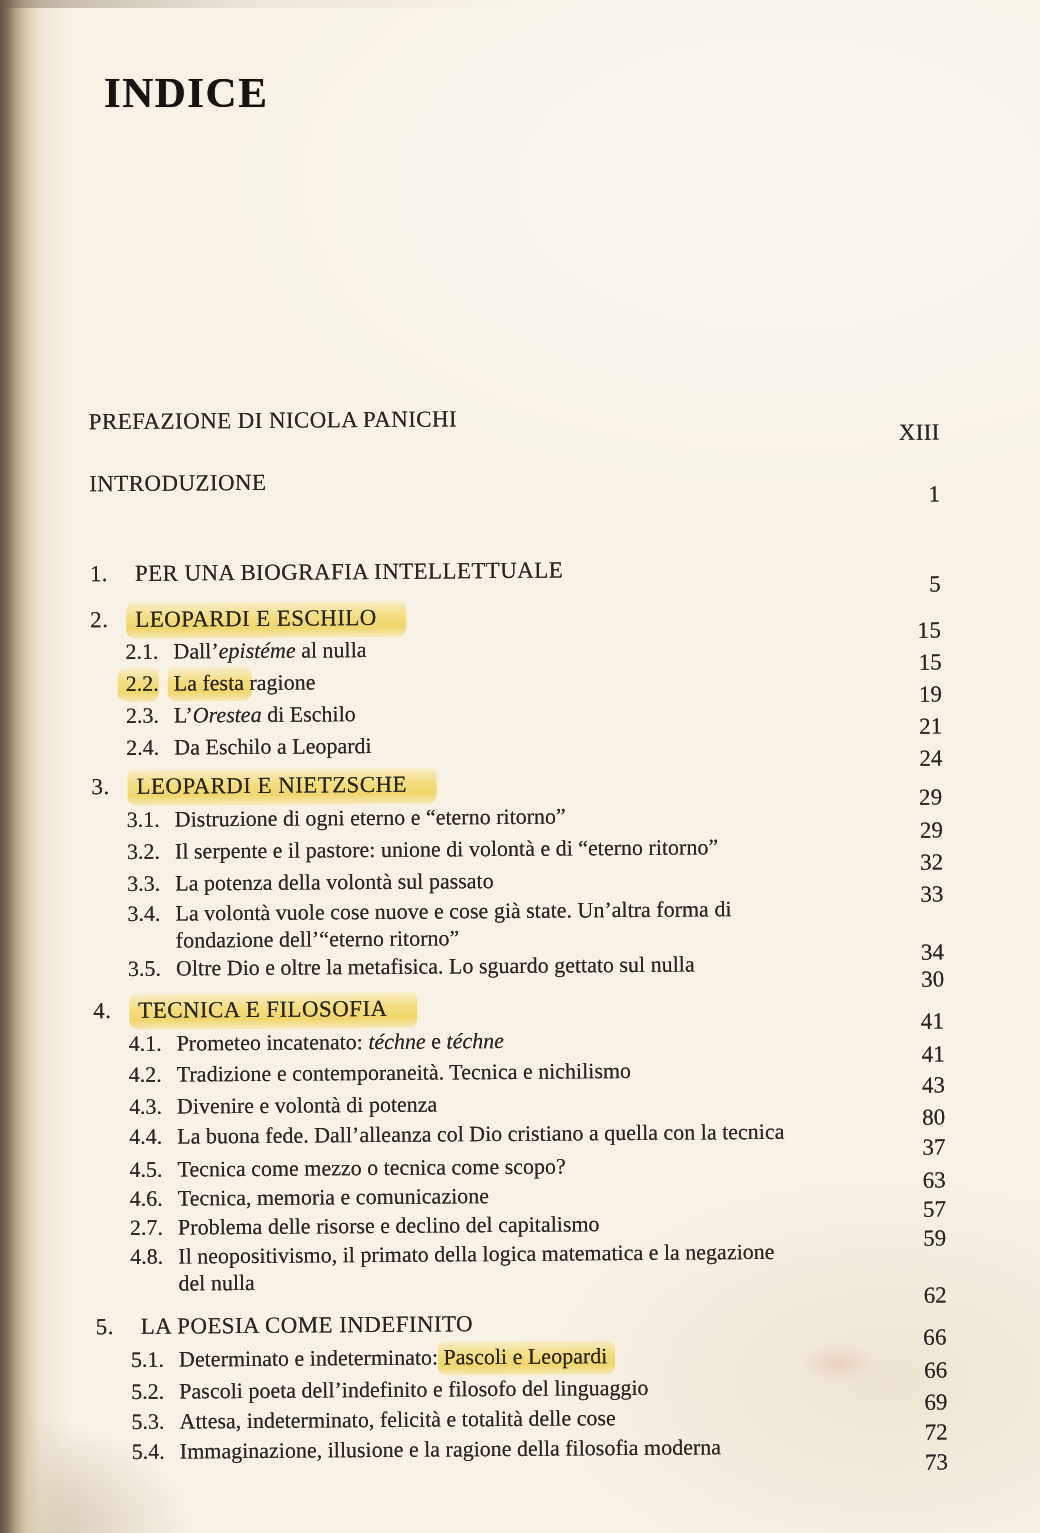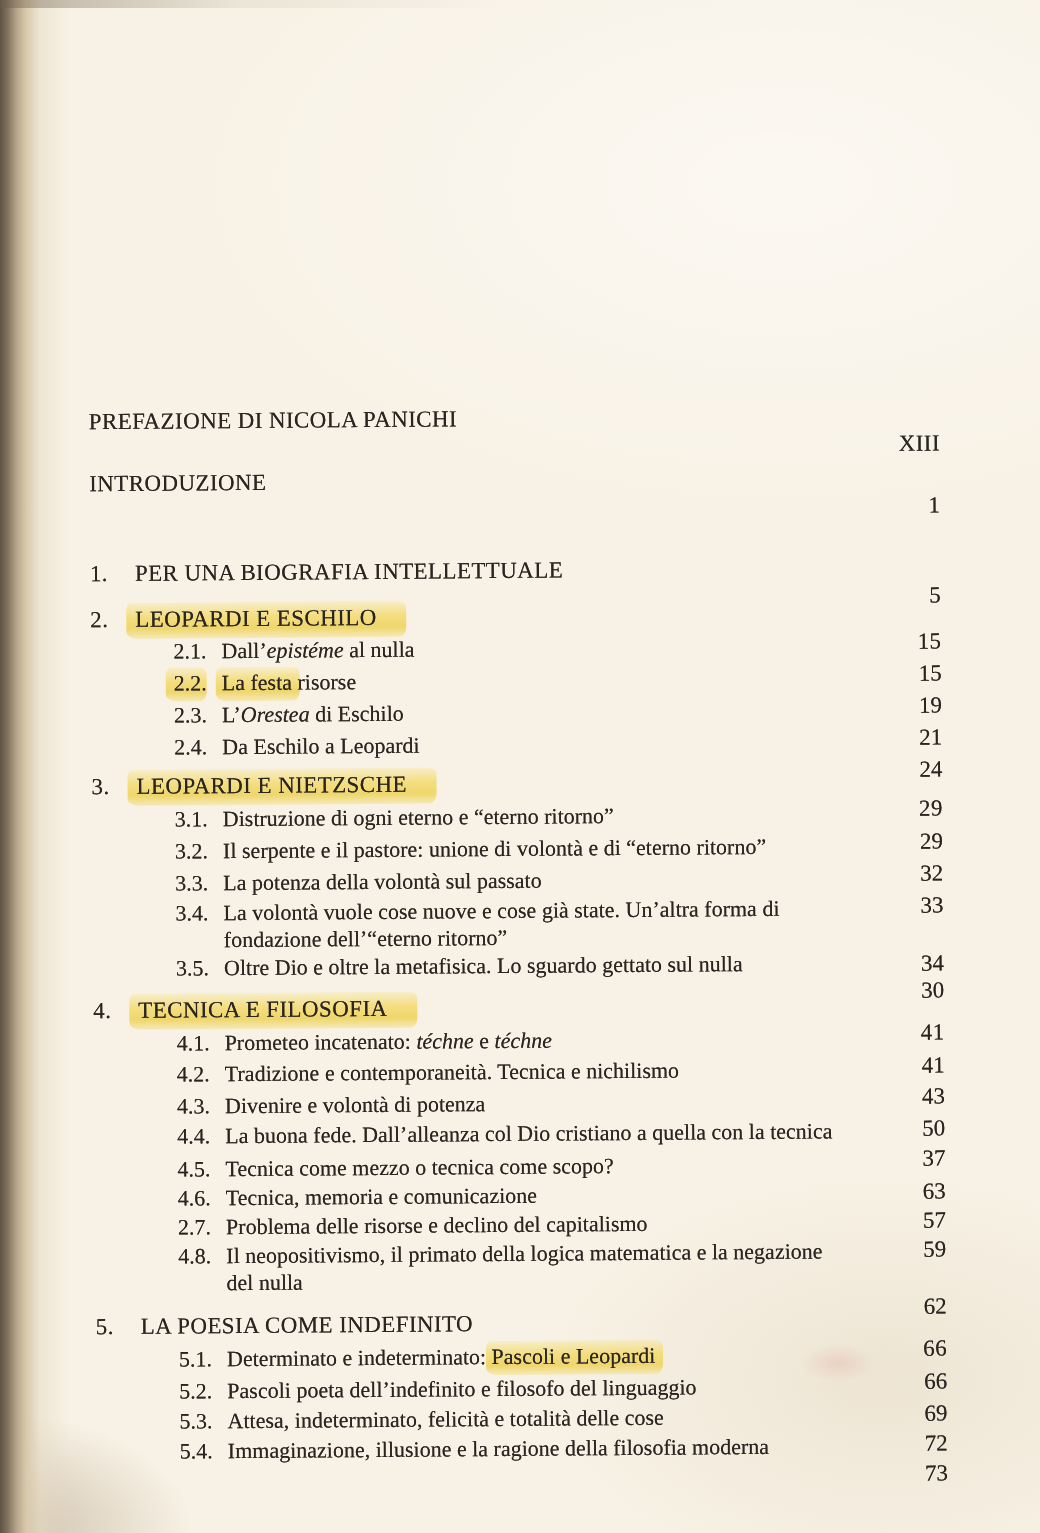--- a/index.html
+++ b/index.html
@@ -40,26 +40,26 @@
     transform:rotate(-0.45deg);transform-origin:120px 1480px;
   }
   .row{
     position:absolute;left:97px;width:851px;
     display:flex;align-items:flex-start;
     font-size:23px;line-height:27px;
     text-shadow:0 0 0.6px rgba(42,37,33,0.75);
   }
   .row .num{flex:none;width:45px;}
   .row.sub{padding-left:35px;width:816px;font-size:22px;}
-  .row.sub .num{width:48px;margin-left:48px;}
+  .row.sub .num{width:48px;}
   .label{flex:0 1 auto;max-width:760px;white-space:nowrap;}
   .label .ln2{display:block;white-space:nowrap;}
   .caps{letter-spacing:0.4px;}
   .pagenum{
-    position:absolute;right:0;top:12px;width:70px;text-align:right;
+    position:absolute;right:0;top:1px;width:70px;text-align:right;
     font-size:23px;transform:translateY(16px);
   }
   .row.wrap .pagenum{transform:translateY(44px);}
   .it{font-style:italic;}
   
   .mark{
     background-image:linear-gradient(to bottom,
       rgba(246,228,140,0.30), rgba(243,218,110,0.85) 40%,
       rgba(238,212,98,0.92) 72%, rgba(244,226,148,0.55));
     border-radius:5px 9px 7px 11px / 8px 6px 10px 7px;
@@ -78,20 +78,21 @@
     pointer-events:none;
   }
 </style>
 </head>
 <body>
 
 <div class="page">
   <div class="edge-left"></div>
   <div class="edge-top"></div>
 
+  <h1 class="title">INDICE</h1>
 
   <div class="toc">
 
     <div class="row caps" style="top:408px">
       <span class="label"><span>PREFAZIONE DI NICOLA PANICHI</span></span>
       <span class="pagenum">XIII</span>
     </div>
 
     <div class="row caps" style="top:470px">
       <span class="label"><span>INTRODUZIONE</span></span>
@@ -111,21 +112,21 @@
     </div>
 
     <div class="row sub" style="top:638px">
       <span class="num">2.1.</span>
       <span class="label"><span>Dall’</span><span class="it">epistéme</span><span> al nulla</span></span>
       <span class="pagenum">15</span>
     </div>
 
     <div class="row sub" style="top:670px">
       <span class="num"><span class="mark mark-num">2.2.</span></span>
-      <span class="label"><span class="mark">La festa</span><span> risorse</span></span>
+      <span class="label"><span class="mark">La festa</span><span> ragione</span></span>
       <span class="pagenum">19</span>
     </div>
 
     <div class="row sub" style="top:702px">
       <span class="num">2.3.</span>
       <span class="label"><span>L’</span><span class="it">Orestea</span><span> di Eschilo</span></span>
       <span class="pagenum">21</span>
     </div>
 
     <div class="row sub" style="top:734px">
@@ -184,21 +185,21 @@
 
     <div class="row sub" style="top:1061px">
       <span class="num">4.2.</span>
       <span class="label"><span>Tradizione e contemporaneità. Tecnica e nichilismo</span></span>
       <span class="pagenum">43</span>
     </div>
 
     <div class="row sub" style="top:1093px">
       <span class="num">4.3.</span>
       <span class="label"><span>Divenire e volontà di potenza</span></span>
-      <span class="pagenum">50</span>
+      <span class="pagenum">80</span>
     </div>
 
     <div class="row sub" style="top:1123px">
       <span class="num">4.4.</span>
       <span class="label"><span>La buona fede. Dall’alleanza col Dio cristiano a quella con la tecnica</span></span>
       <span class="pagenum">37</span>
     </div>
 
     <div class="row sub" style="top:1156px">
       <span class="num">4.5.</span>

